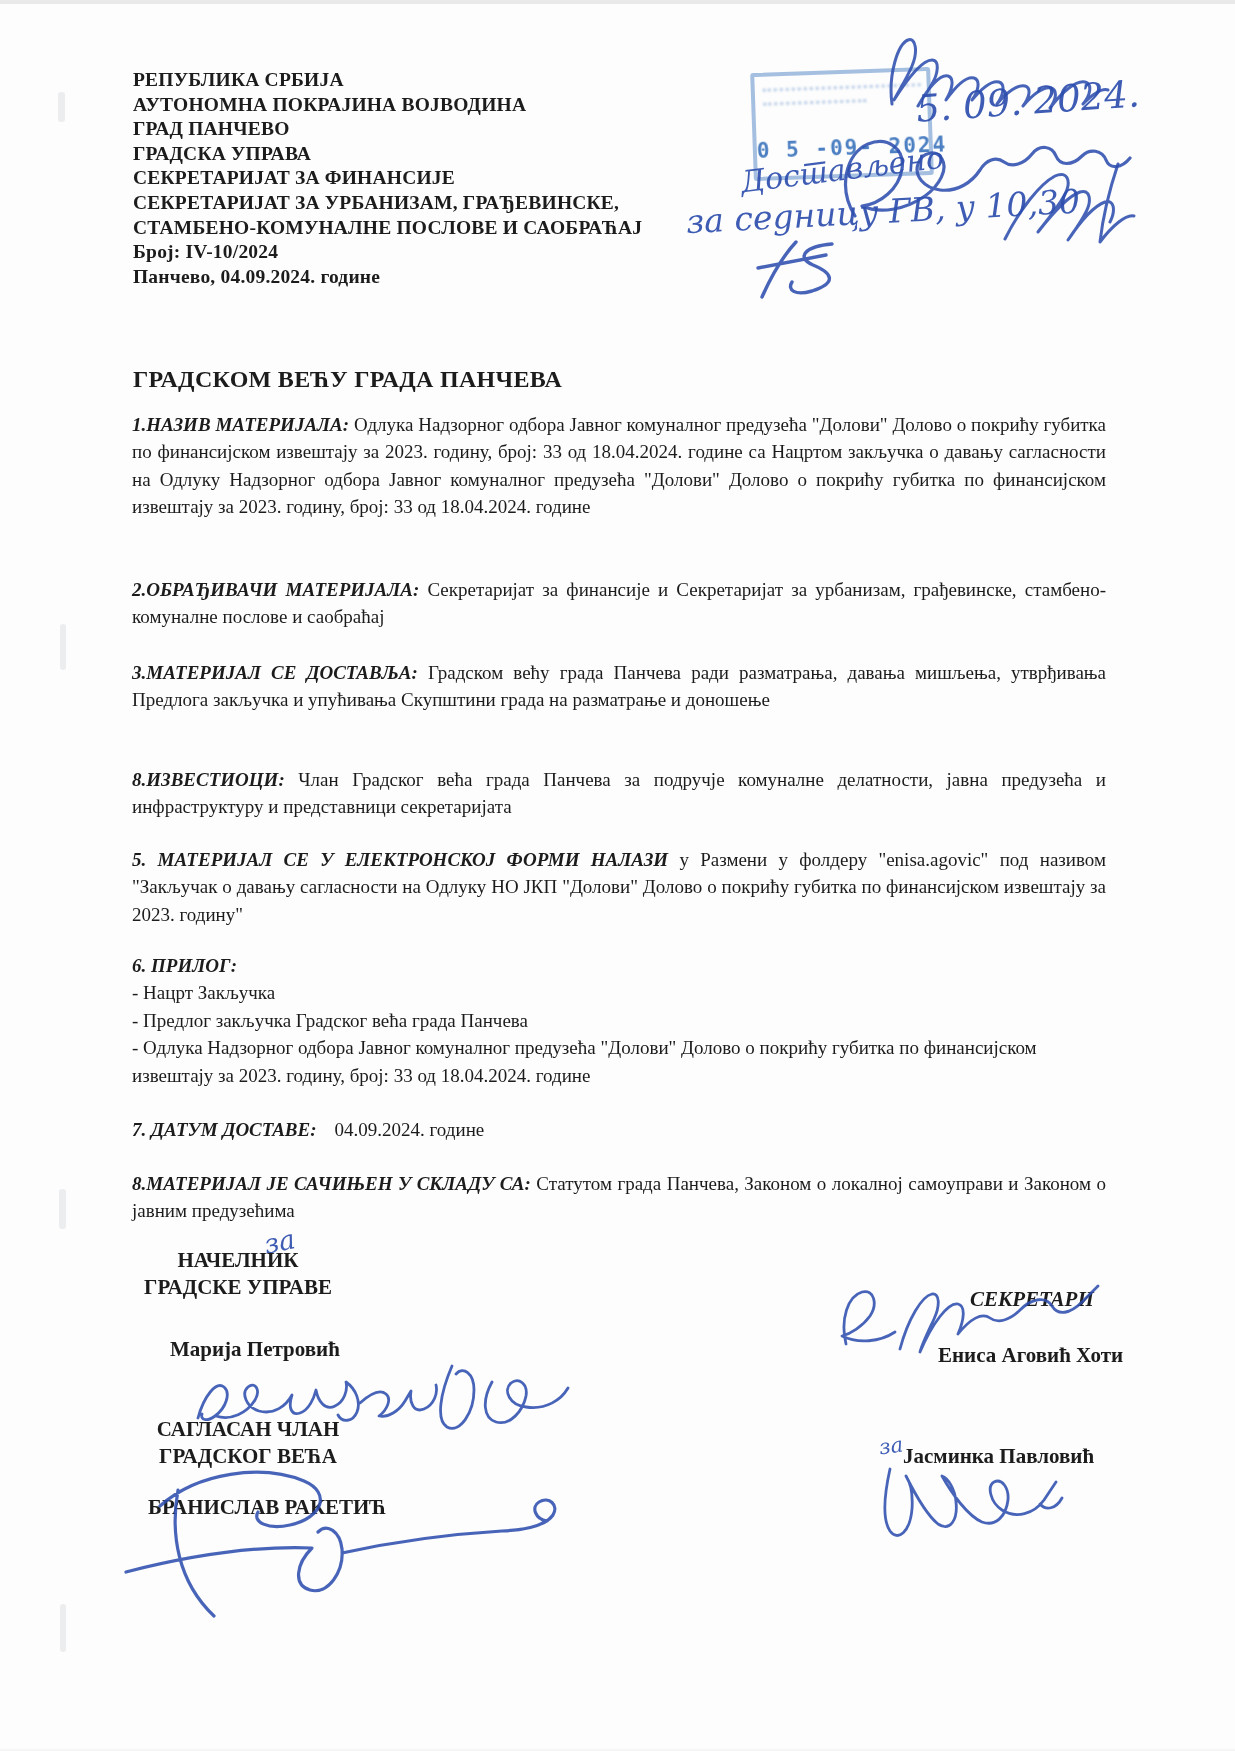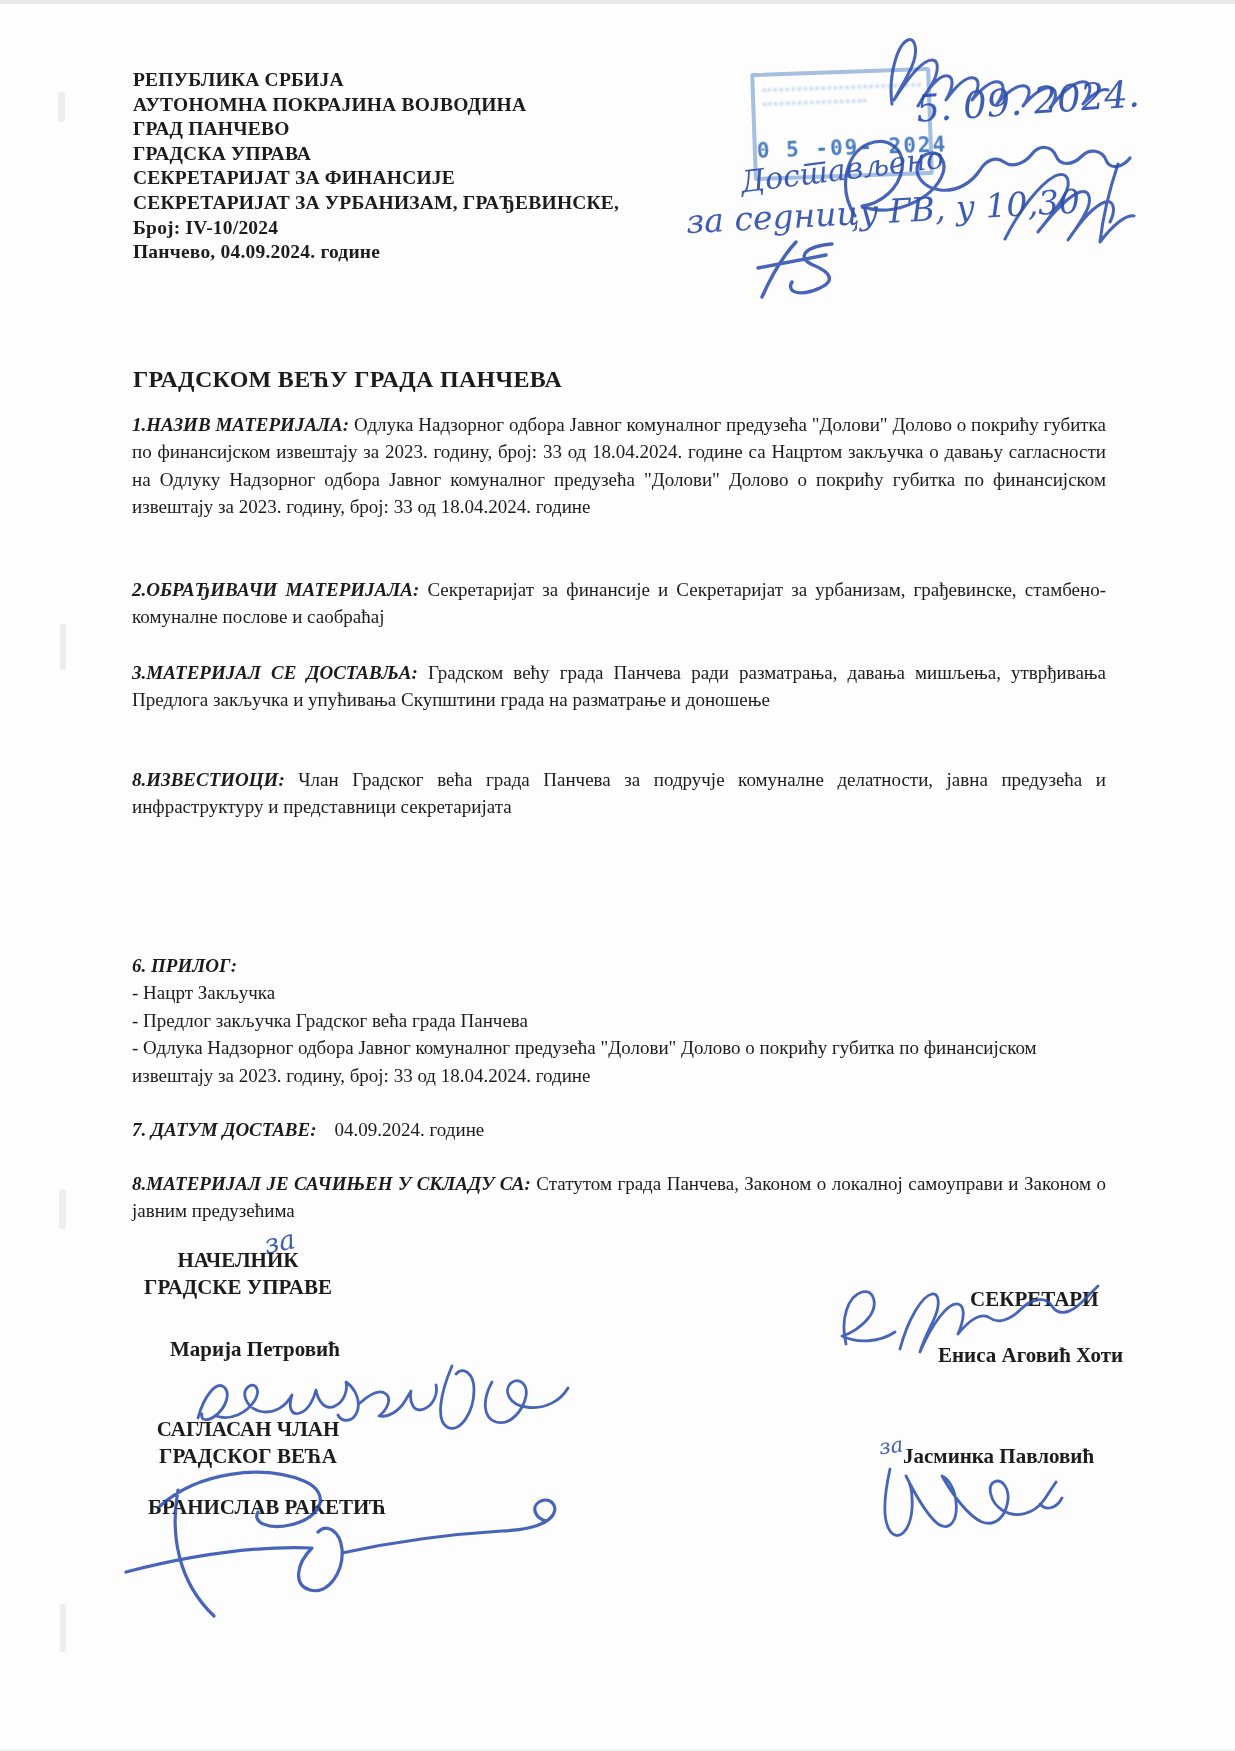--- a/index.html
+++ b/index.html
@@ -48,21 +48,21 @@
   .hw-delivered{left:740px;top:148px;font-size:30px;transform:rotate(-7deg);}
   .hw-session{left:686px;top:188px;font-size:33px;transform:rotate(-3deg);}
   .hw-za-left{left:264px;top:1222px;font-size:27px;transform:rotate(-12deg);}
   .hw-za-right{left:879px;top:1430px;font-size:21px;transform:rotate(-8deg);}
   
   .sig{position:absolute;font-weight:bold;font-size:21px;line-height:27px;}
   .sig-nachelnik{left:118px;top:1243px;width:240px;text-align:center;}
   .sig-marija{left:170px;top:1332px;}
   .sig-saglasan{left:128px;top:1412px;width:240px;text-align:center;}
   .sig-branislav{left:148px;top:1490px;}
-  .sig-sekretari{left:970px;top:1282px;}
+  .sig-sekretari{left:970px;top:1282px;font-style:italic;}
   .sig-enisa{left:938px;top:1338px;}
   .sig-jasminka{left:903px;top:1439px;}
   
   .ink{position:absolute;left:0;top:0;pointer-events:none;}
   .ink path{fill:none;stroke:#2e4fae;stroke-linecap:round;stroke-linejoin:round;opacity:.88;}
   
   .edge-smudge{position:absolute;background:rgba(90,95,110,.10);border-radius:3px;}
   .bottom-band{position:absolute;left:0;right:0;bottom:0;height:7px;
     background:linear-gradient(to top, rgba(120,125,140,.20), rgba(120,125,140,0));}
 </style>
@@ -71,20 +71,21 @@
 
 <div class="page">
 
   <header class="letterhead">
     <div>РЕПУБЛИКА СРБИЈА</div>
     <div>АУТОНОМНА ПОКРАЈИНА ВОЈВОДИНА</div>
     <div>ГРАД ПАНЧЕВО</div>
     <div>ГРАДСКА УПРАВА</div>
     <div>СЕКРЕТАРИЈАТ ЗА ФИНАНСИЈЕ</div>
     <div>СЕКРЕТАРИЈАТ ЗА УРБАНИЗАМ, ГРАЂЕВИНСКЕ,</div>
+    <div>СТАМБЕНО-КОМУНАЛНЕ ПОСЛОВЕ И САОБРАЋАЈ</div>
     <div>Број: IV-10/2024</div>
     <div>Панчево, 04.09.2024. године</div>
   </header>
 
   <div class="stamp">
     <div class="noise1"></div>
     <div class="noise2"></div>
     <div class="stamp-date">0 5 -09- 2024</div>
   </div>
 
@@ -104,20 +105,24 @@
     <span class="lbl">2.ОБРАЂИВАЧИ МАТЕРИЈАЛА:</span>
     <span>Секретаријат за финансије и Секретаријат за урбанизам, грађевинске, стамбено-комуналне послове и саобраћај</span>
   </p>
   <p class="sec p3">
     <span class="lbl">3.МАТЕРИЈАЛ СЕ ДОСТАВЉА:</span>
     <span>Градском већу града Панчева ради разматрања, давања мишљења, утврђивања Предлога закључка и упућивања Скупштини града на разматрање и доношење</span>
   </p>
   <p class="sec p4">
     <span class="lbl">8.ИЗВЕСТИОЦИ:</span>
     <span>Члан Градског већа града Панчева за подручје комуналне делатности, јавна предузећа и инфраструктуру и представници секретаријата</span>
+  </p>
+  <p class="sec p5">
+    <span class="lbl">5. МАТЕРИЈАЛ СЕ У ЕЛЕКТРОНСКОЈ ФОРМИ НАЛАЗИ</span>
+    <span>у Размени у фолдеру "enisa.agovic" под називом "Закључак о давању сагласности на Одлуку НО ЈКП "Долови" Долово о покрићу губитка по финансијском извештају за 2023. годину"</span>
   </p>
   <div class="sec p6">
     <div class="lbl">6. ПРИЛОГ:</div>
     <div class="item">- Нацрт Закључка</div>
     <div class="item">- Предлог закључка Градског већа града Панчева</div>
     <div class="item">- Одлука Надзорног одбора Јавног комуналног предузећа "Долови" Долово о покрићу губитка по финансијском извештају за 2023. годину, број: 33 од 18.04.2024. године</div>
   </div>
   <p class="sec p7">
     <span class="lbl">7. ДАТУМ ДОСТАВЕ:</span><span class="val7">04.09.2024. године</span>
   </p>

